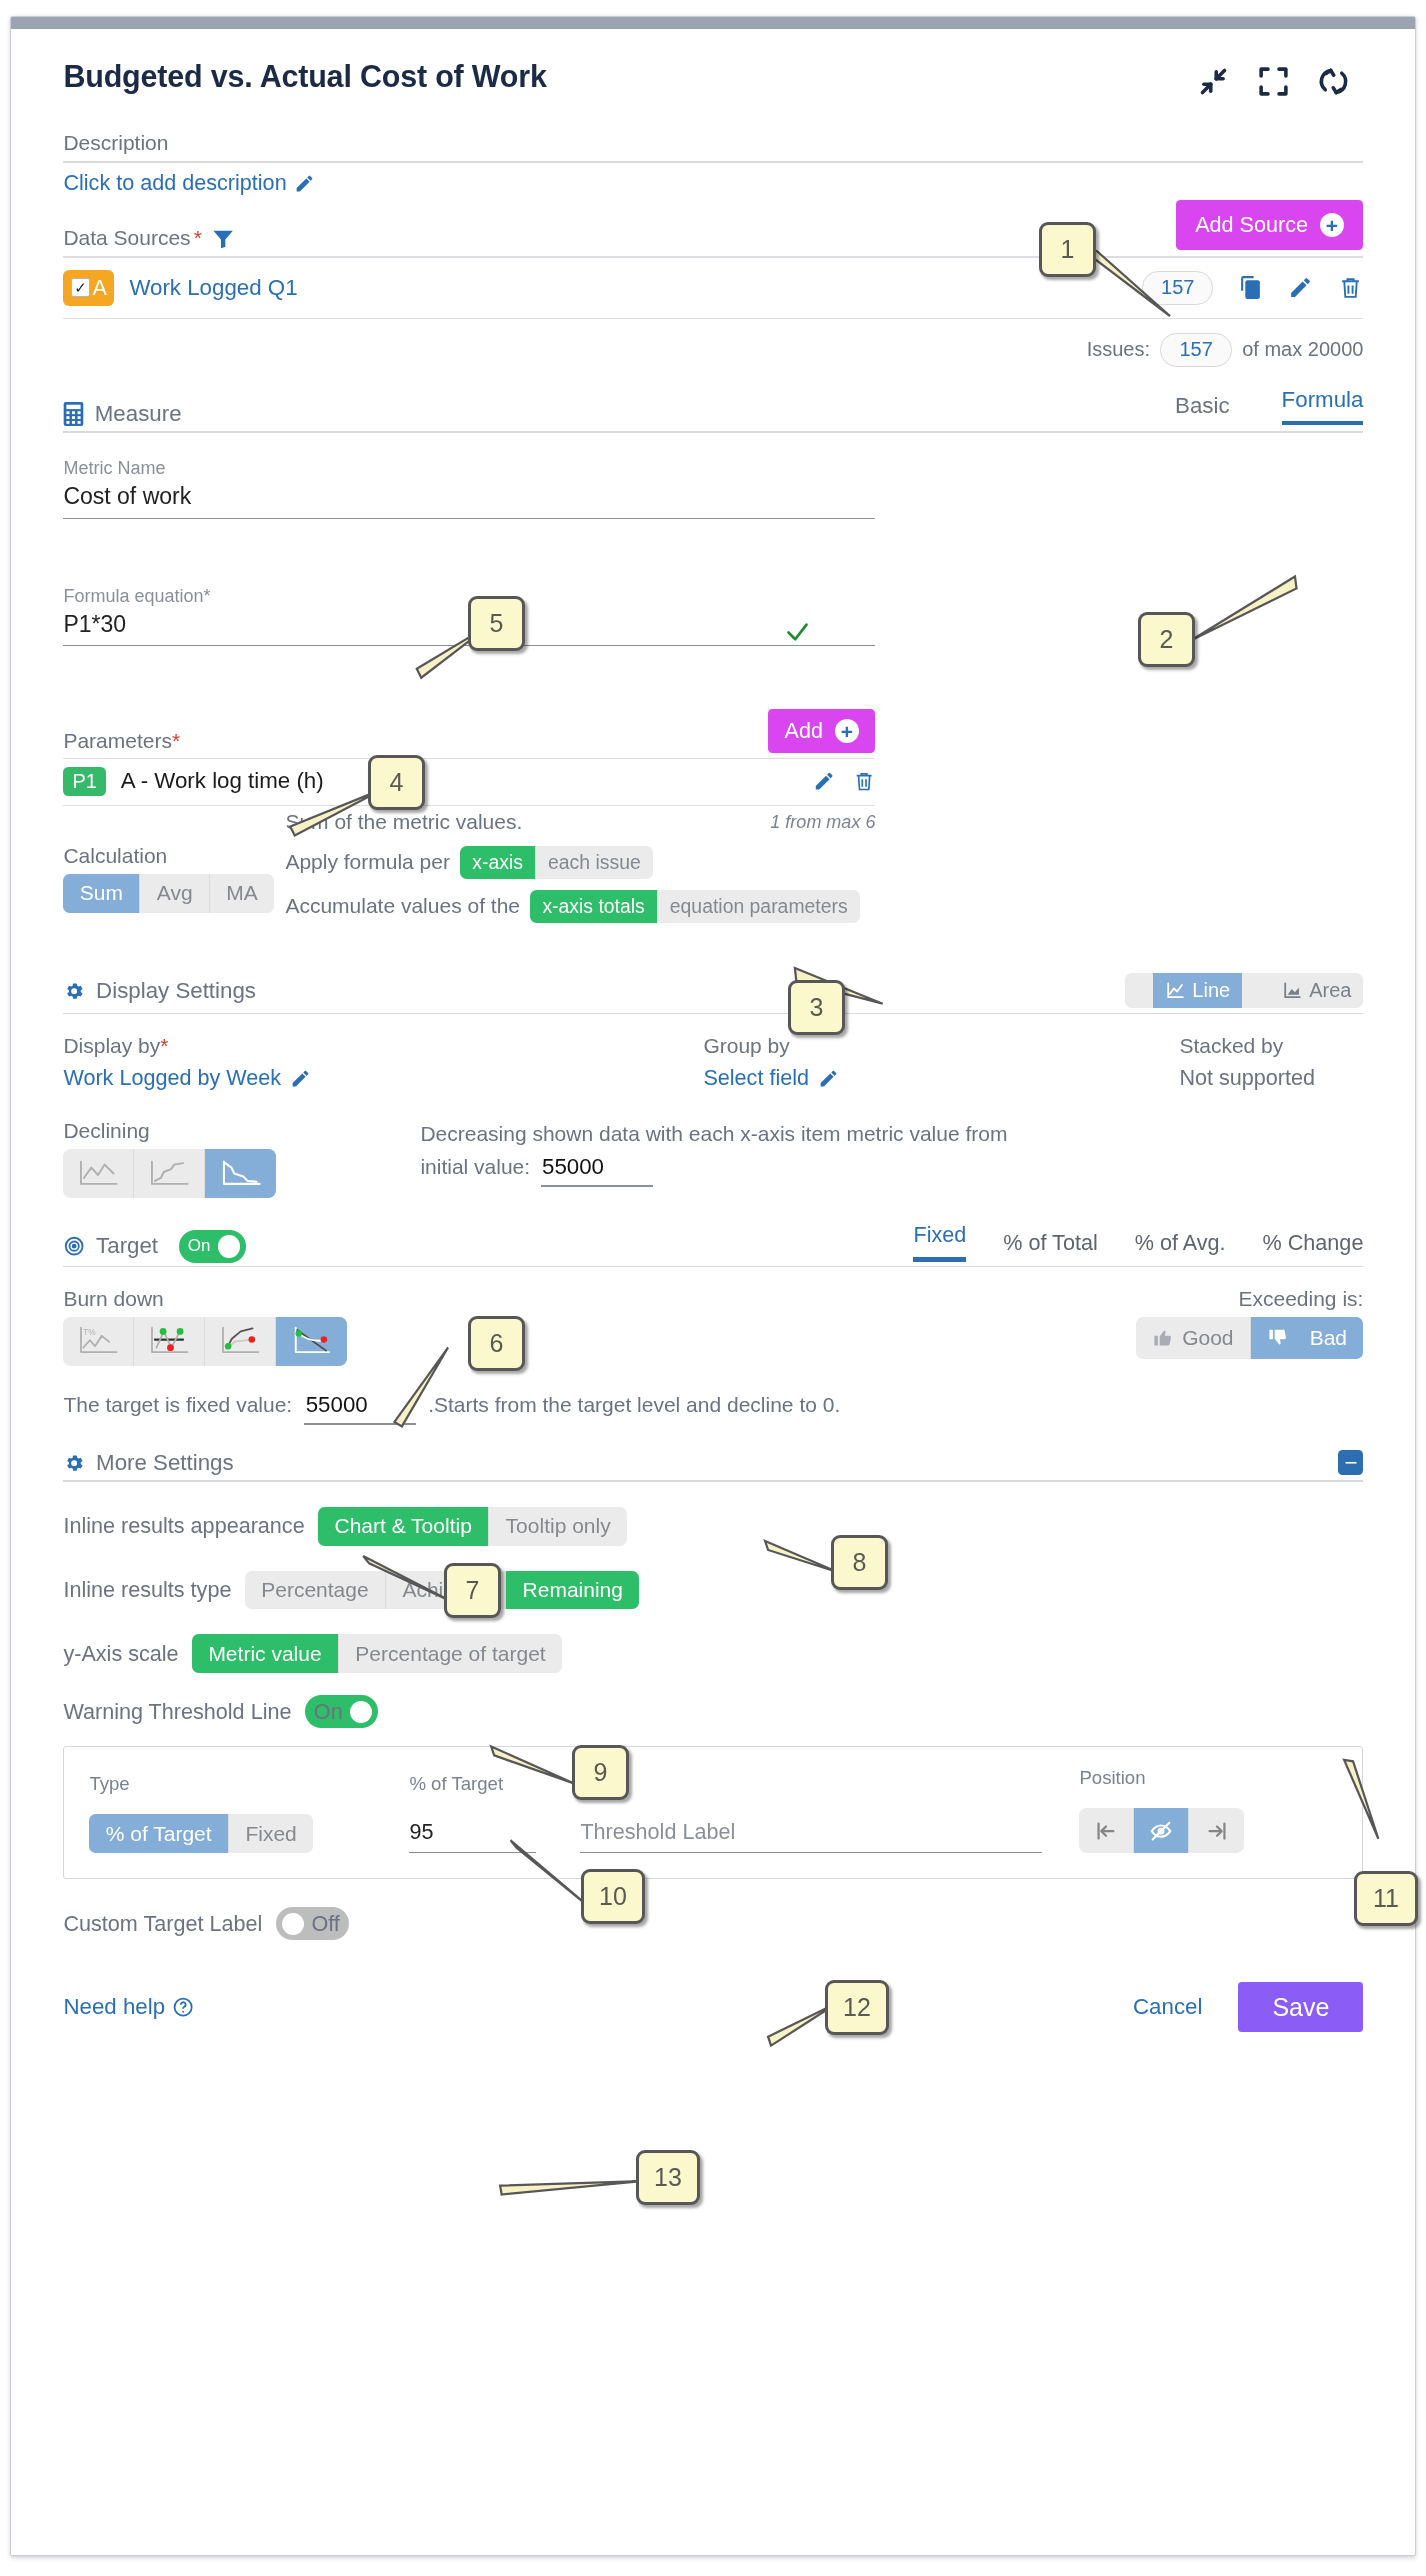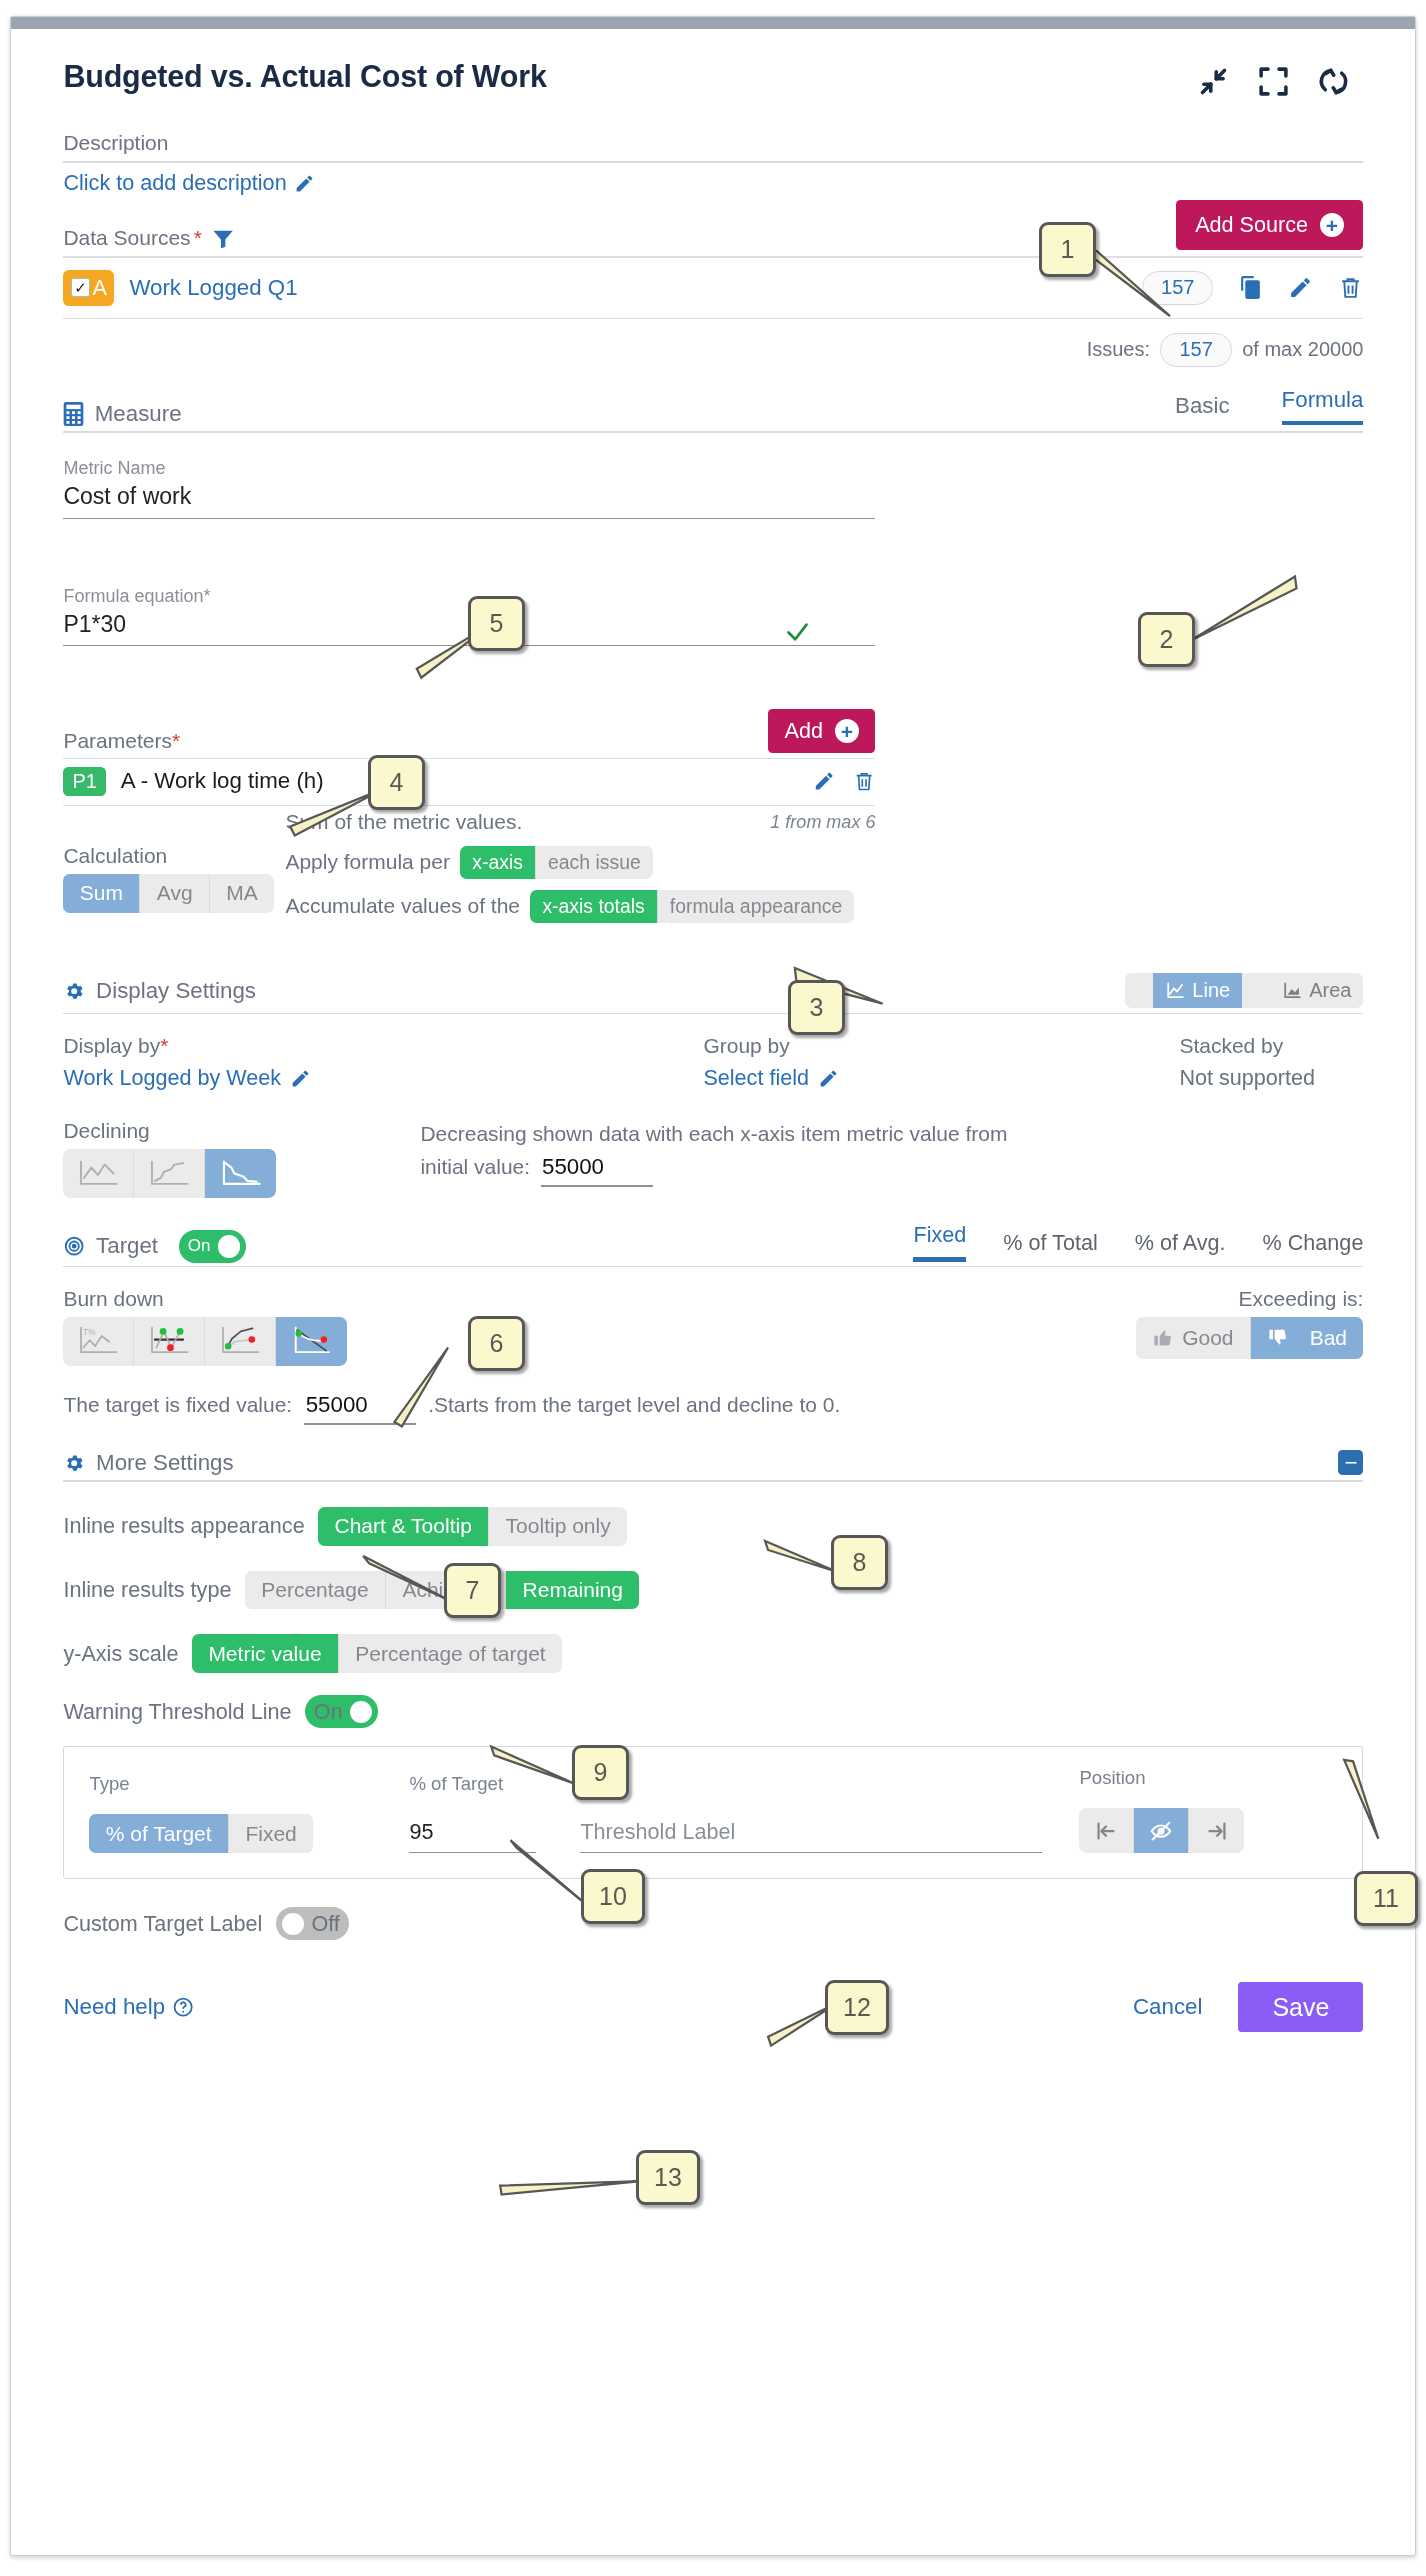--- a/index.html
+++ b/index.html
@@ -41,21 +41,21 @@
   .link { color:#2a6fb5; font-size:21.6px; text-decoration:none; }
 
   
   .desc-block { margin-top:33px; }
   .desc-val { margin-top:7.4px; display:flex; align-items:center; gap:7.4px; }
 
   
   .ds-head { display:flex; align-items:center; gap:10.4px; margin-top:30px; }
   .funnel { width:22.3px; height:19.4px; }
   .btn-primary {
-    background:#be185d; color:#fff; border:none; border-radius:4.5px;
+    background:#d946ef; color:#fff; border:none; border-radius:4.5px;
     font-size:21.6px; padding:12px 19.4px; display:inline-flex; align-items:center;
     gap:12px; cursor:pointer; font-family:inherit;
   }
   .plus-circle {
     width:24px;height:24px;border-radius:50%;background:#fff;color:#2c6eb0;
     display:inline-flex;align-items:center;justify-content:center;
     font-size:21px; font-weight:bold; line-height:1;
   }
   .ds-bar { display:flex; align-items:flex-end; justify-content:space-between; }
 
@@ -400,21 +400,21 @@
           <span>Apply formula per</span>
           <span class="seg seg-sm">
             <span class="opt on-green">x-axis</span>
             <span class="opt">each issue</span>
           </span>
         </div>
         <div class="calc-line">
           <span>Accumulate values of the</span>
           <span class="seg seg-sm">
             <span class="opt on-green">x-axis totals</span>
-            <span class="opt">formula appearance</span>
+            <span class="opt">equation parameters</span>
           </span>
         </div>
       </div>
     </div>
 
     <div class="disp-head-row" style="margin-top:40px;">
       <div class="sec-head" style="margin-top:0;">
         <span>
           <svg class="ico gear" viewBox="0 0 24 24" fill="#2a6fb5">
                 <path d="M19.1 12.9a7.6 7.6 0 0 0 0-1.8l2-1.5-2-3.4-2.3.9a7.4 7.4 0 0 0-1.6-.9l-.4-2.4h-4l-.4 2.4c-.6.2-1.1.5-1.6.9l-2.3-.9-2 3.4 2 1.5a7.6 7.6 0 0 0 0 1.8l-2 1.5 2 3.4 2.3-.9c.5.4 1 .7 1.6.9l.4 2.4h4l.4-2.4c.6-.2 1.1-.5 1.6-.9l2.3.9 2-3.4-2-1.5zM12 15.2A3.2 3.2 0 1 1 12 8.8a3.2 3.2 0 0 1 0 6.4z"></path>

